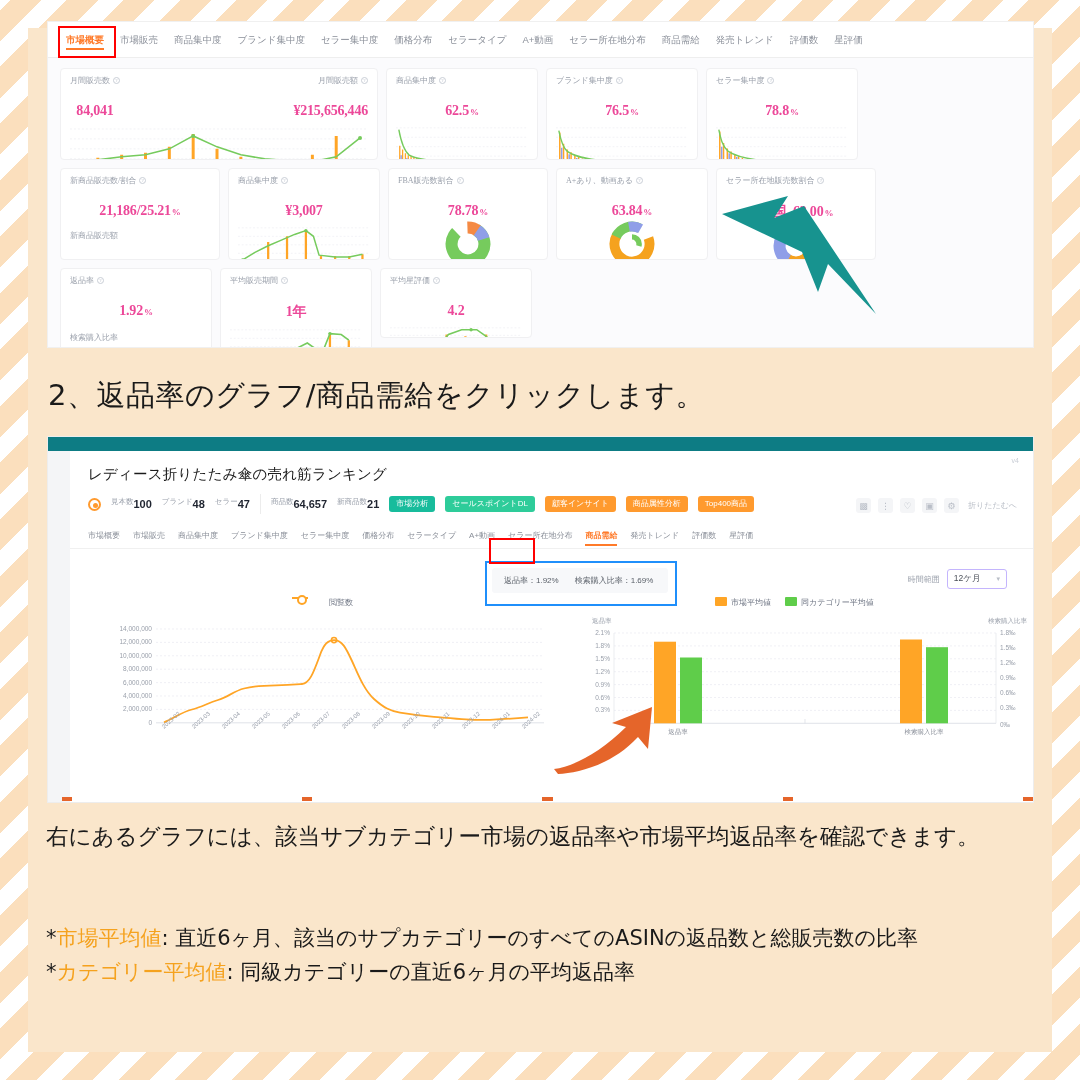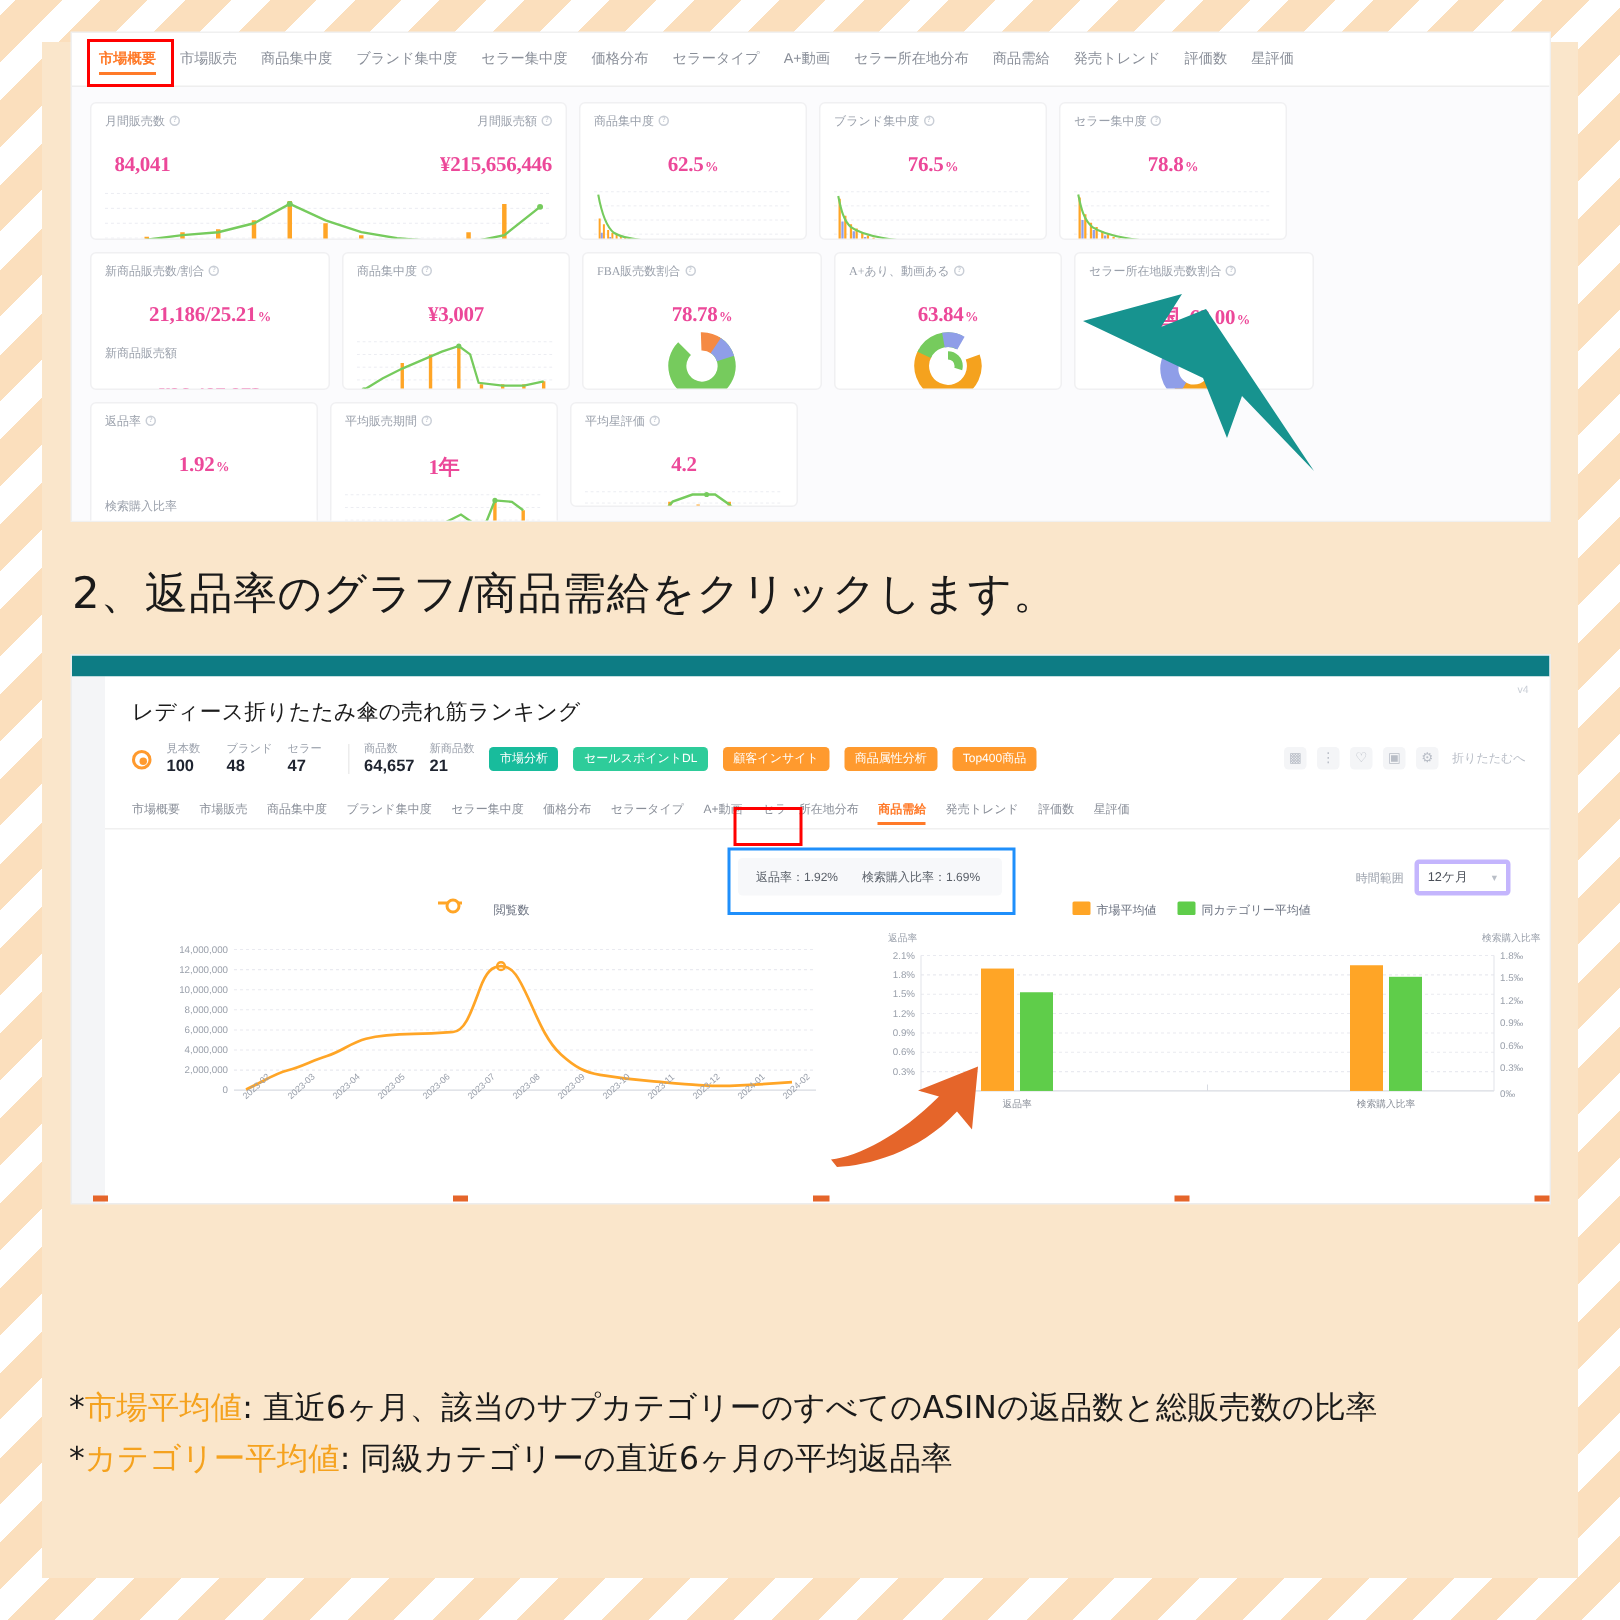--- a/index.html
+++ b/index.html
@@ -127,21 +127,21 @@
     padding: 10px 0 0 18px; position: relative;
   }
   .stat-icon {
     width: 13px; height: 13px; border-radius: 50%;
     border: 2px solid #ff9a2e; position: relative; flex: none;
   }
   .stat-icon::after {
     content: ""; position: absolute; left: 3px; top: 3px;
     width: 5px; height: 5px; border-radius: 50%; background: #ff9a2e;
   }
-  .stat-cell { display: flex; flex-direction: column; min-width: 30px; }
+  .stat-cell { display: flex; flex-direction: row; min-width: 30px; }
   .stat-cell .k { font-size: 7.5px; color: #9aa0ab; line-height: 1.3; }
   .stat-cell .v { font-size: 11px; color: #1f2430; font-weight: bold; line-height: 1.3; }
   .stat-sep { width: 1px; height: 20px; background: #ececec; }
   .tagbtn {
     font-size: 8px; color: #fff; padding: 4px 7px; border-radius: 3px;
     white-space: nowrap; line-height: 1;
   }
   .tag-green { background: #18bc9c; }
   .tag-green2 { background: #2ecc9a; }
   .tag-orange { background: #ff9a2e; }
@@ -190,21 +190,21 @@
     padding-left: 12px;
     font-size: 8px; color: #5a6069;
     z-index: 5;
   }
   .range-ctl {
     position: absolute; right: 26px; top: 20px;
     display: flex; align-items: center; gap: 7px;
     font-size: 8px; color: #9aa0ab;
   }
   .range-select {
-    border: 3px solid #c4b5fd; border-radius: 3px;
+    border: 1px solid #c4b5fd; border-radius: 3px;
     padding: 3px 6px; font-size: 8.5px; color: #4a4f58;
     display: flex; align-items: center; gap: 16px; background: #fff;
   }
   .caret { color: #b9bec7; font-size: 7px; }
 
   .legend-left {
     position: absolute; left: 222px; top: 48px;
     display: flex; gap: 21px;
     font-size: 8px; color: #6b7280;
   }
@@ -800,20 +800,21 @@
     <div class="fx" style="margin-left:230px;"></div>
     <div class="fx" style="margin-left:230px;"></div>
     <div class="fx" style="margin-left:230px;"></div>
     <div class="fx" style="margin-left:230px;"></div>
   </div>
 
   <svg style="position:absolute;left:716px;top:192px;z-index:8;" width="170" height="135" viewBox="0 0 170 135">
     <path d="M6,22 L72,4 L58,26 L88,14 L160,122 L112,72 L102,100 L86,60 L6,22 Z" fill="#17938f"></path>
   </svg>
 
+  <div class="para para-1">右にあるグラフには、該当サブカテゴリー市場の返品率や市場平均返品率を確認できます。</div>
 
   <div class="para para-2">
     <div>
       <span>*</span><span class="hl">市場平均値</span><span>: 直近6ヶ月、該当のサプカテゴリーのすべてのASINの返品数と総販売数の比率</span>
     </div>
     <div>
       <span>*</span><span class="hl">カテゴリー平均値</span><span>: 同級カテゴリーの直近6ヶ月の平均返品率</span>
     </div>
   </div>
 

